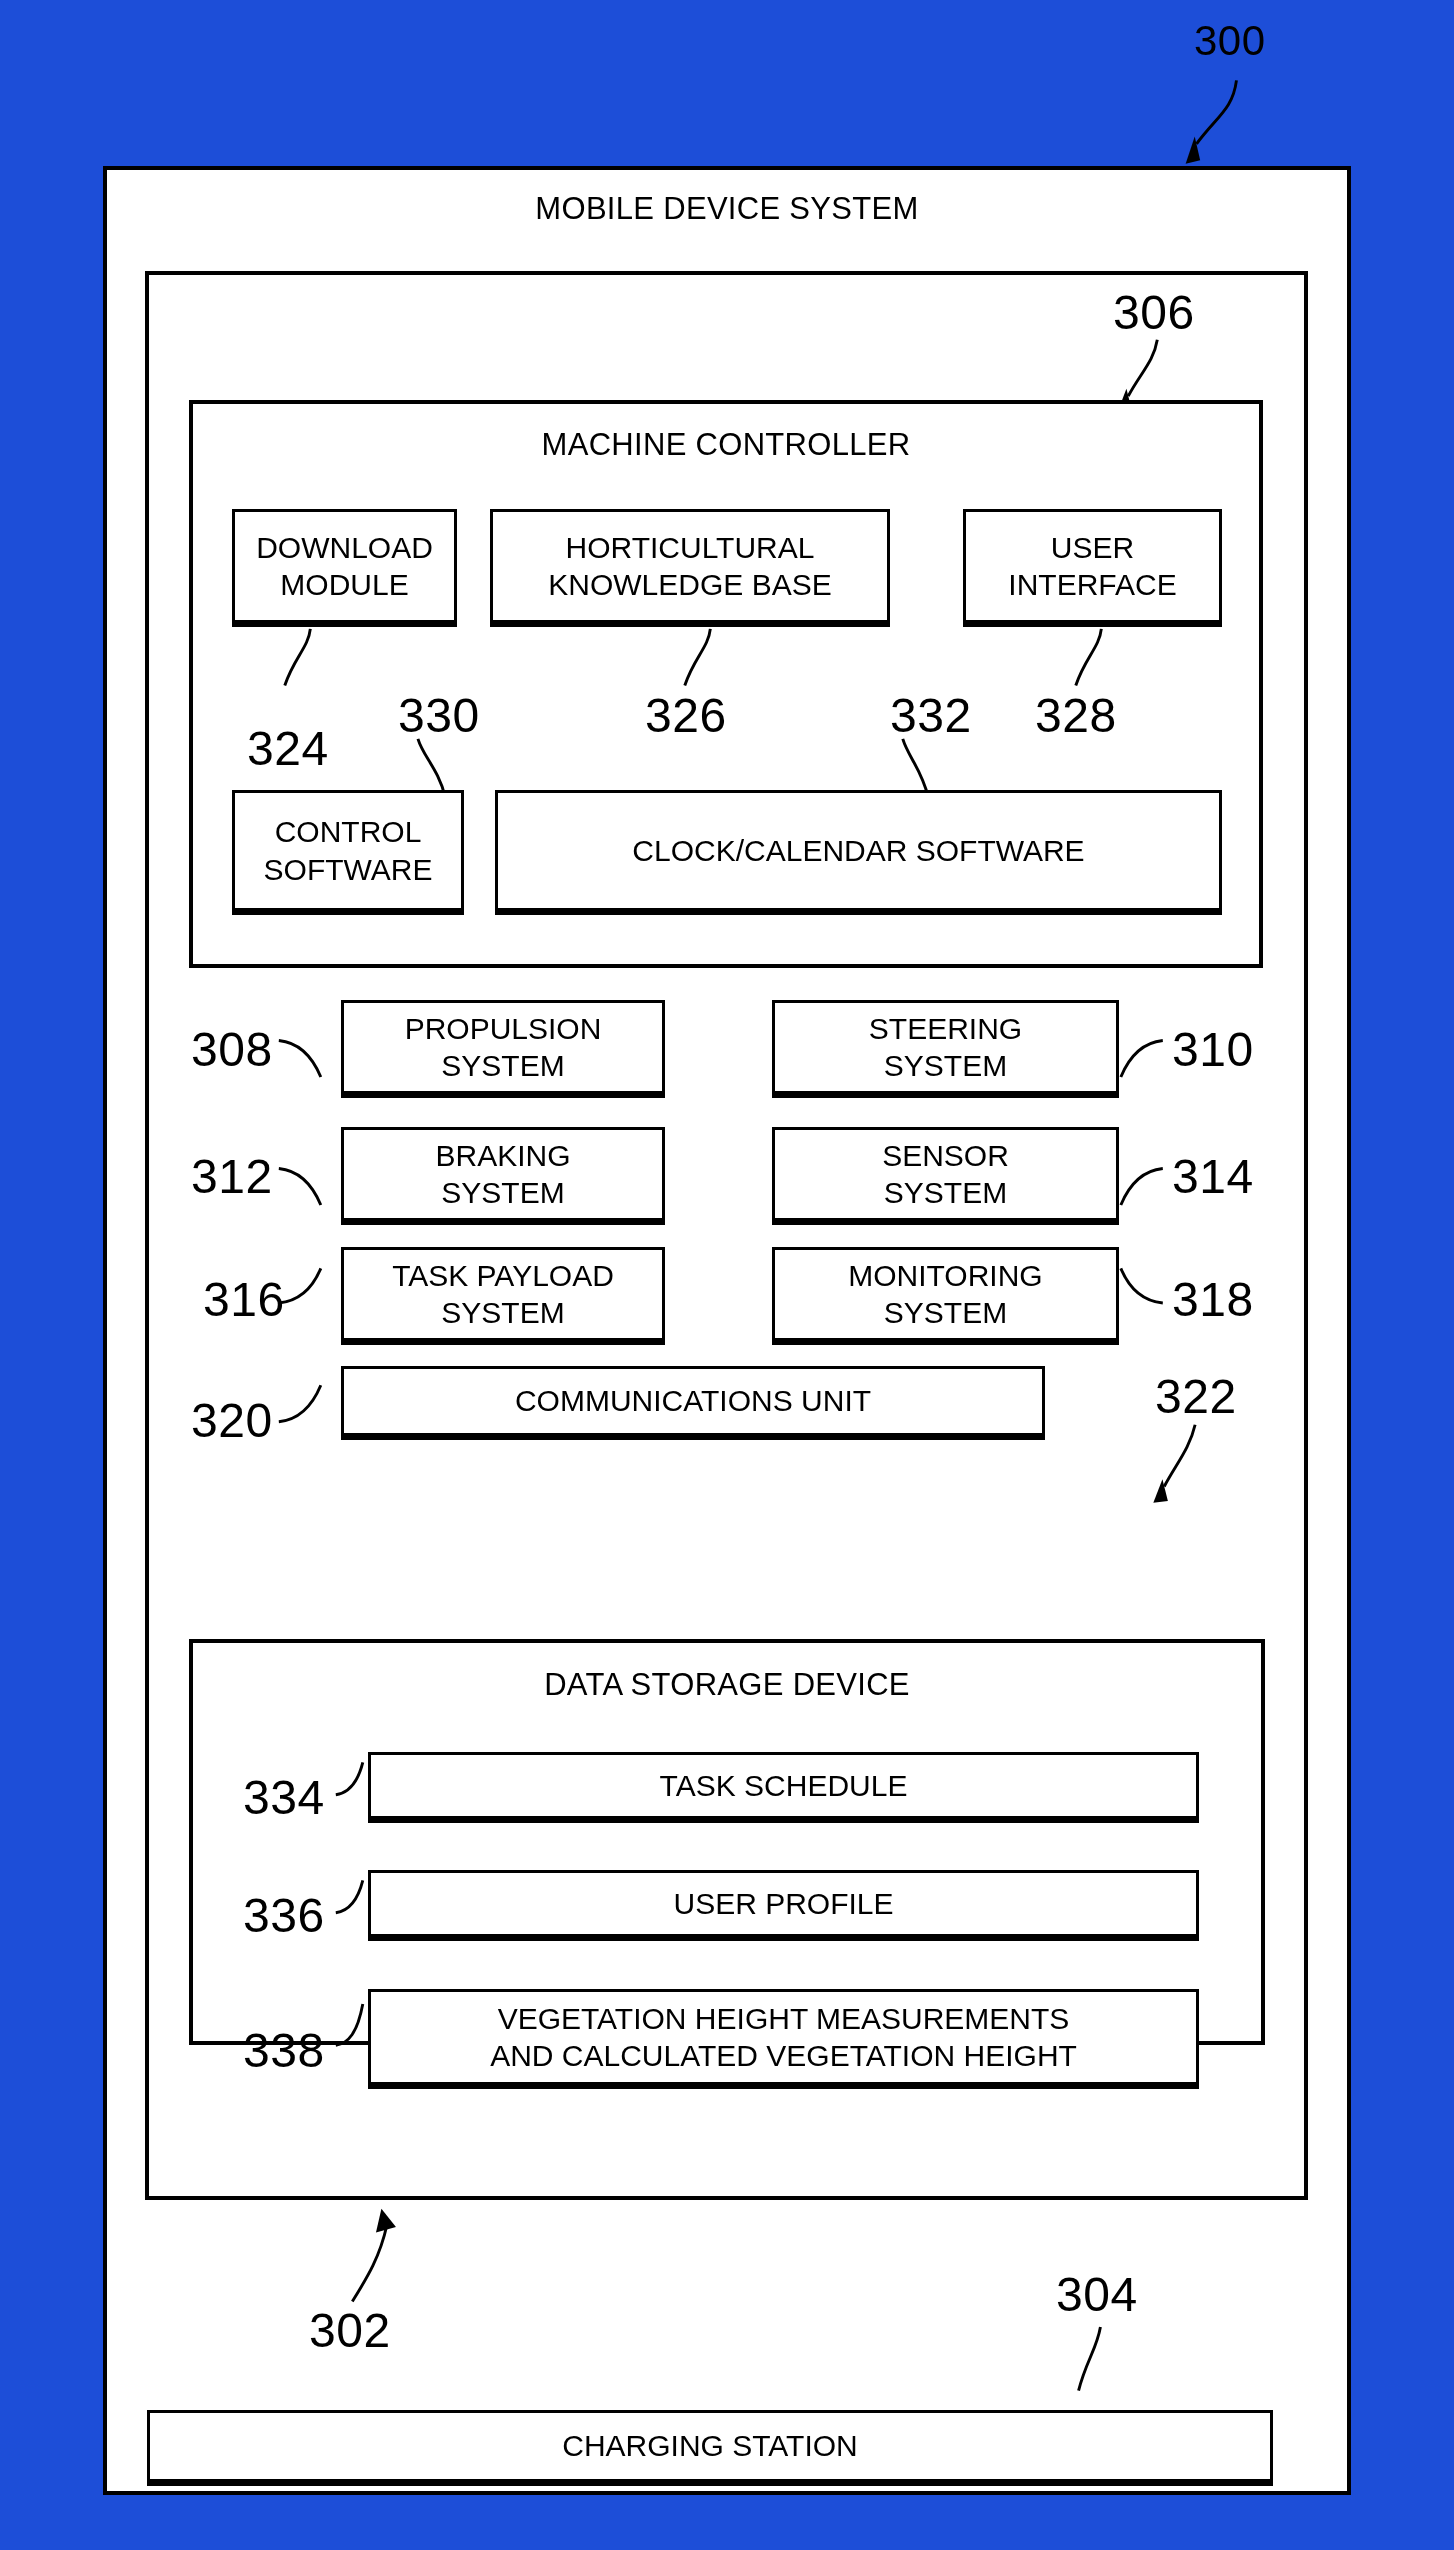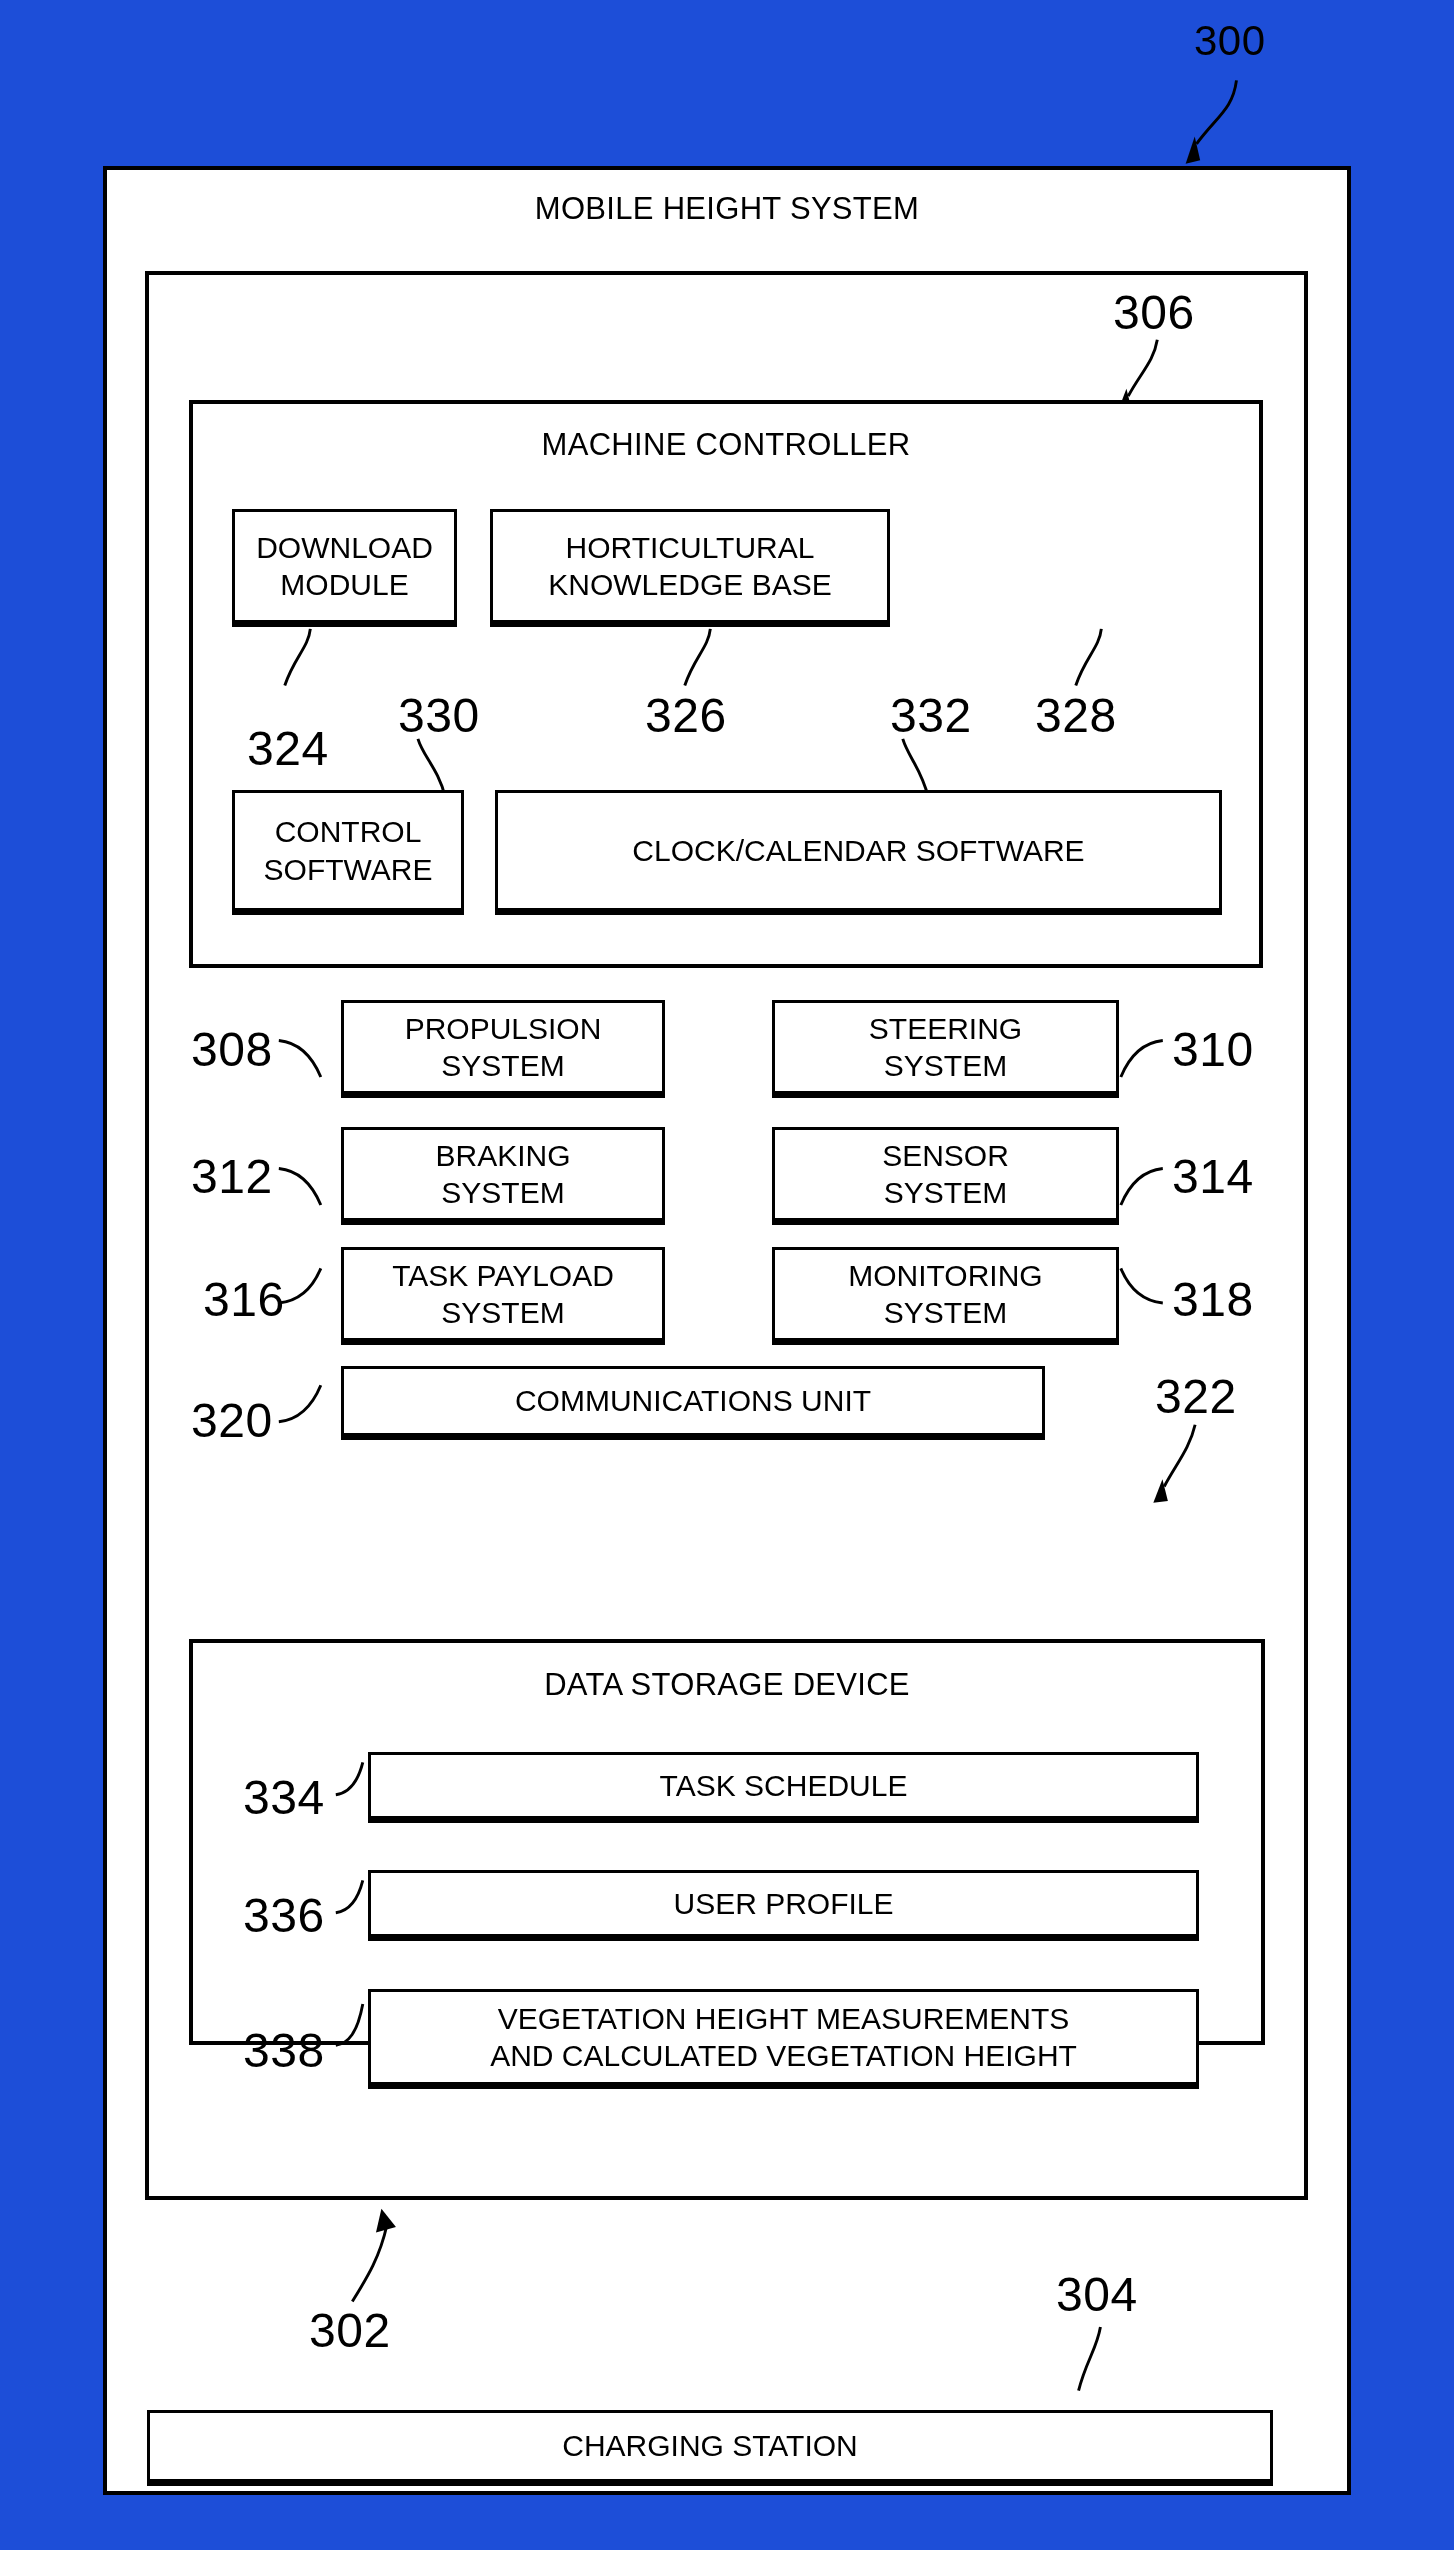--- a/index.html
+++ b/index.html
@@ -80,21 +80,21 @@
 
 <div id="canvas">
 
   <div class="refnum" style="left:1194px; top:20px; font-size:42px;">300</div>
   <svg class="leader" style="left:1153px; top:73px; width:127px; height:109px;" viewBox="0 0 140 120">
     <path d="M 92 8 C 88 40, 70 48, 48 78"></path>
     <polygon points="52,96 36,100 46,70"></polygon>
   </svg>
 
   <div class="box-thin" style="left:103px; top:166px; width:1248px; height:2329px;"></div>
-  <div class="title-label" style="left:103px; top:191px; width:1248px;">MOBILE HEIGHT SYSTEM</div>
+  <div class="title-label" style="left:103px; top:191px; width:1248px;">MOBILE DEVICE SYSTEM</div>
 
   <div class="box-thin" style="left:145px; top:271px; width:1163px; height:1929px;"></div>
 
   <div class="refnum" style="left:1113px; top:289px;">306</div>
   <svg class="leader" style="left:1081px; top:336px; width:109px; height:82px;" viewBox="0 0 120 90">
     <path d="M 84 4 C 80 28, 66 40, 52 66"></path>
     <polygon points="56,82 40,84 50,58"></polygon>
   </svg>
 
   <div class="box-thin" style="left:189px; top:400px; width:1074px; height:568px;"></div>
@@ -111,20 +111,24 @@
 
   <div class="box shadow-b" style="left:490px; top:509px; width:400px; height:118px;">
     <div class="ctr">HORTICULTURAL
 KNOWLEDGE BASE</div>
   </div>
   <svg class="leader" style="left:672px; top:627px; width:73px; height:64px;" viewBox="0 0 80 70">
     <path d="M 42 2 C 40 22, 24 34, 14 64"></path>
   </svg>
   <div class="refnum" style="left:645px; top:692px;">326</div>
 
+  <div class="box shadow-b" style="left:963px; top:509px; width:259px; height:118px;">
+    <div class="ctr">USER
+INTERFACE</div>
+  </div>
   <svg class="leader" style="left:1063px; top:627px; width:73px; height:64px;" viewBox="0 0 80 70">
     <path d="M 42 2 C 40 22, 24 34, 14 64"></path>
   </svg>
   <div class="refnum" style="left:1035px; top:692px;">328</div>
 
   <div class="refnum" style="left:398px; top:692px;">330</div>
   <svg class="leader" style="left:407px; top:737px; width:73px; height:64px;" viewBox="0 0 80 70">
     <path d="M 12 2 C 18 22, 34 34, 42 66"></path>
   </svg>
   <div class="box shadow-b" style="left:232px; top:790px; width:232px; height:125px;">

